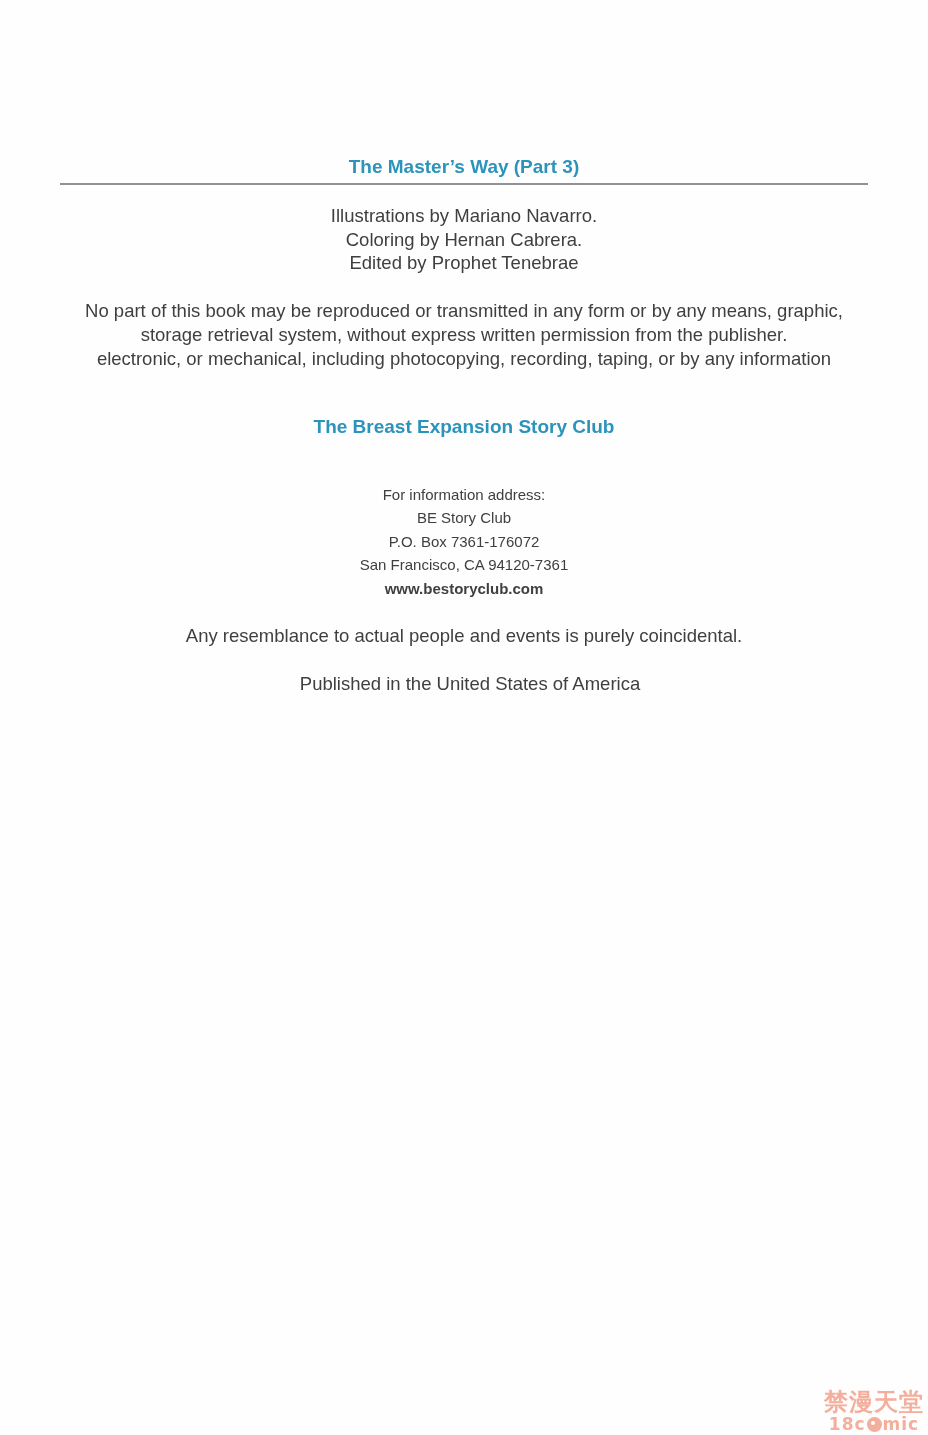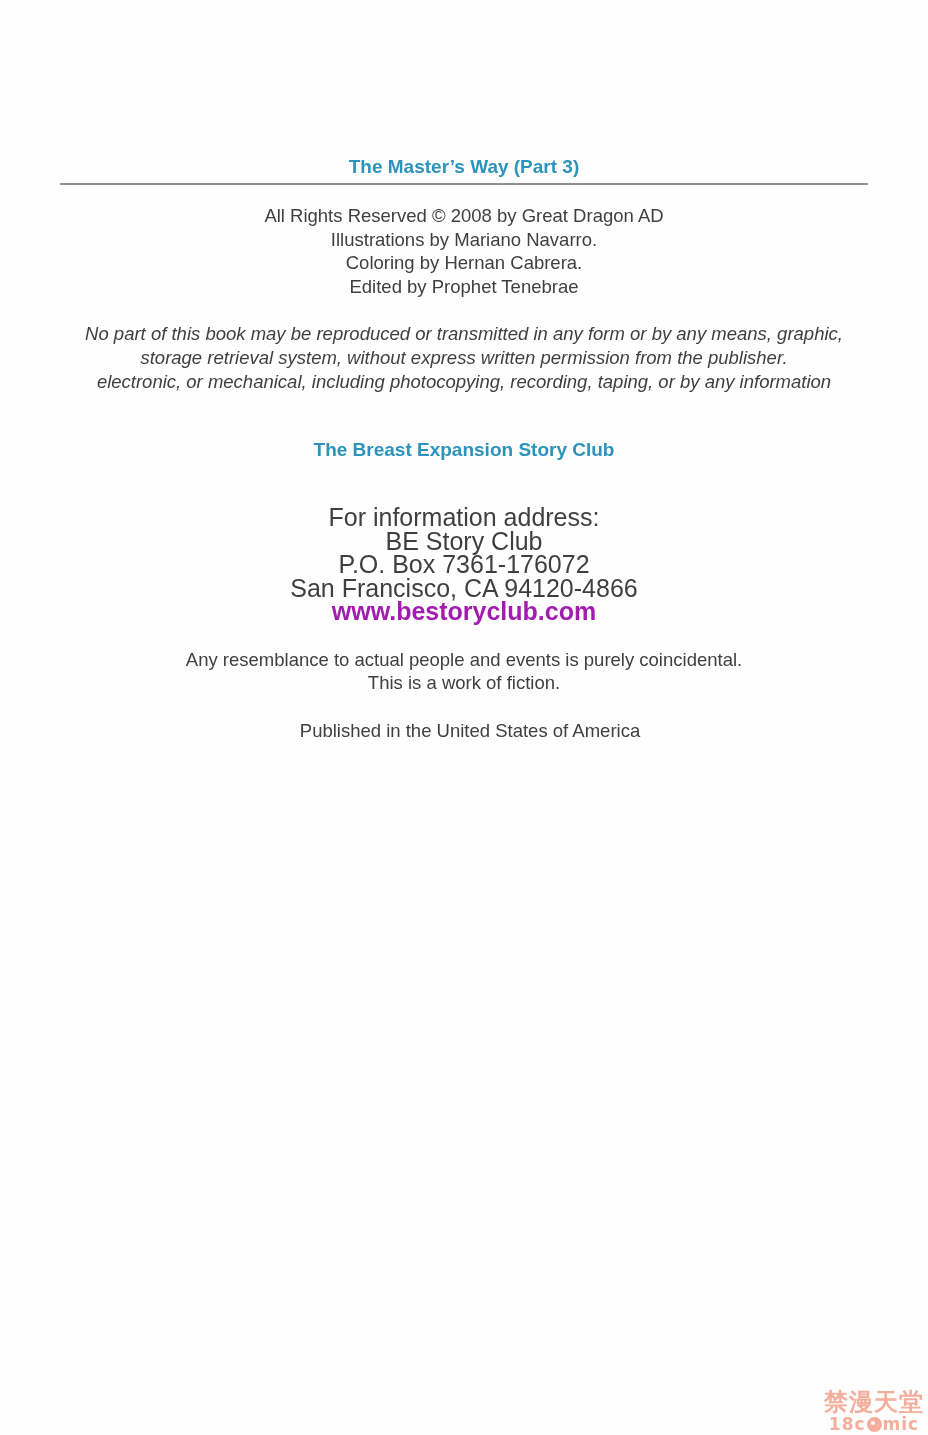--- a/index.html
+++ b/index.html
@@ -36,37 +36,36 @@
   .credits {
     margin-top: 19px;
     font-size: 18.5px;
     line-height: 23.5px;
   }
   .rights-notice {
     margin: 24px auto 8px auto;
     width: 810px;
     font-size: 18.5px;
     line-height: 24px;
-    font-style: italic;
   }
   .club-name {
     margin: 44px 0 0 0;
     font-size: 19px;
     line-height: 24px;
     font-weight: bold;
     color: #2c93bb;
   }
   .address-block {
     margin-top: 44px;
-    font-size: 25px;
+    font-size: 15px;
     line-height: 23.5px;
   }
   .website-link {
     font-weight: bold;
-    color: #a21caf;
+    color: #404040;
   }
   .disclaimer-block {
     margin-top: 24px;
     font-size: 18.5px;
     line-height: 23.5px;
   }
   .published-line {
     margin: 24px 0 0 12px;
     font-size: 18.5px;
     line-height: 23.5px;
@@ -118,45 +117,43 @@
 </head>
 <body>
 
 <div class="page">
   <div class="content">
 
     <h1 class="book-title">The Master’s Way (Part 3)</h1>
     <hr class="title-divider">
 
     <div class="credits">
-      <div>All Rights Reserved © 2008 by Great Dragon AD</div>
       <div>Illustrations by Mariano Navarro.</div>
       <div>Coloring by Hernan Cabrera.</div>
       <div>Edited by Prophet Tenebrae</div>
     </div>
 
     <div class="rights-notice">
       <div>No part of this book may be reproduced or transmitted in any form or by any means, graphic,</div>
       <div>storage retrieval system, without express written permission from the publisher.</div>
       <div>electronic, or mechanical, including photocopying, recording, taping, or by any information</div>
     </div>
 
     <h2 class="club-name">The Breast Expansion Story Club</h2>
 
     <div class="address-block">
       <div>For information address:</div>
       <div>BE Story Club</div>
       <div>P.O. Box 7361-176072</div>
-      <div>San Francisco, CA 94120-4866</div>
+      <div>San Francisco, CA 94120-7361</div>
       <div class="website-link">www.bestoryclub.com</div>
     </div>
 
     <div class="disclaimer-block">
       <div>Any resemblance to actual people and events is purely coincidental.</div>
-      <div>This is a work of fiction.</div>
     </div>
 
     <p class="published-line">Published in the United States of America</p>
 
   </div>
 
   <div class="watermark">
     <div class="watermark-cjk">禁漫天堂</div>
     <div class="watermark-latin">
       <span>18c</span>

